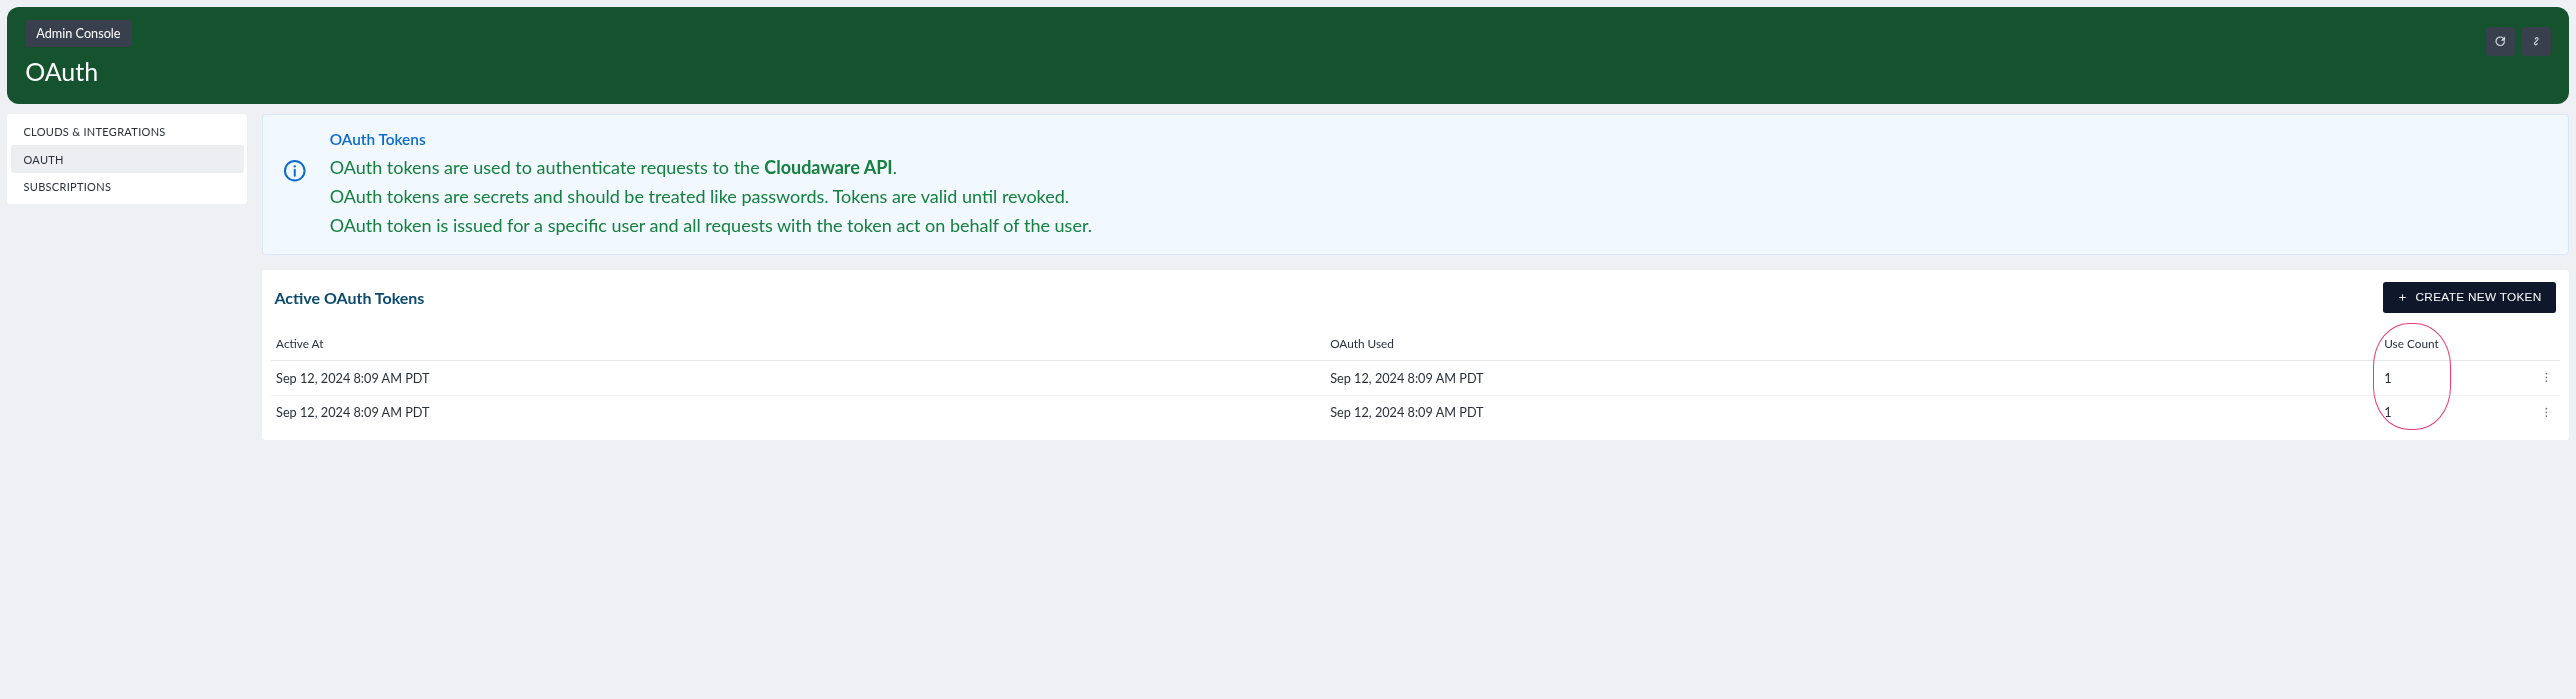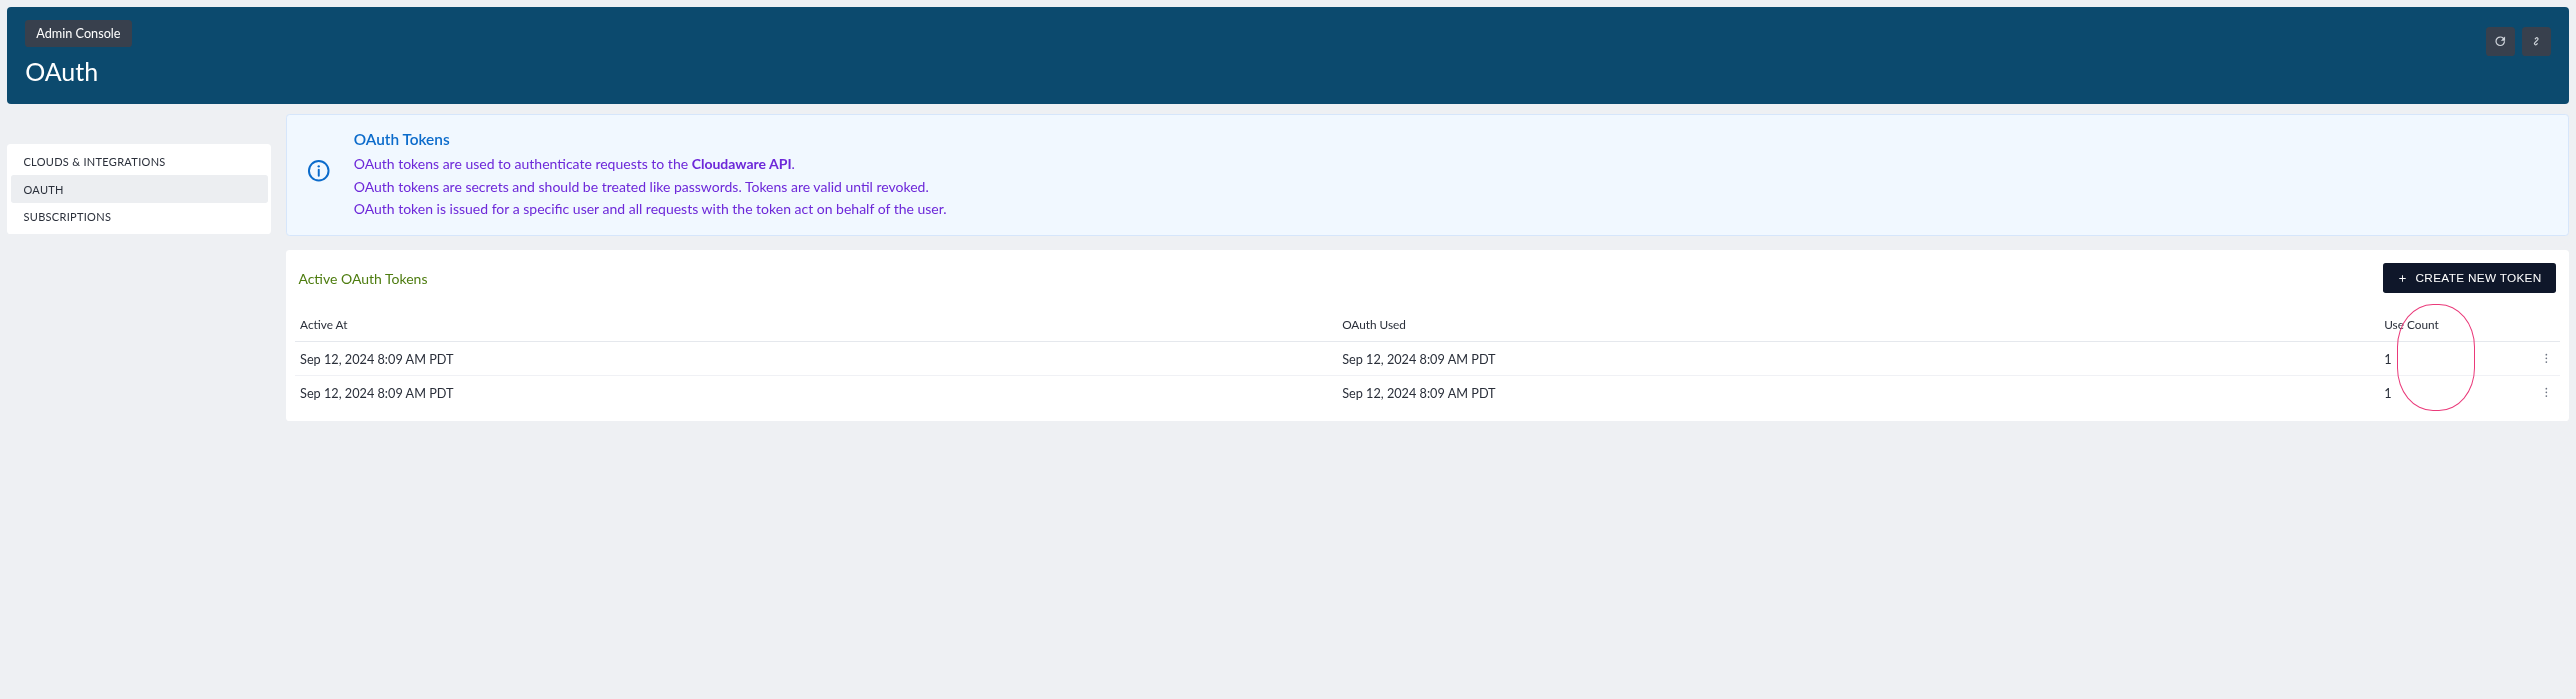--- a/index.html
+++ b/index.html
@@ -3,22 +3,22 @@
   <meta charset="utf-8">
   <style>
     * { box-sizing: border-box; margin: 0; padding: 0; }
     body {
       font-family: "Lato", "Helvetica Neue", Arial, sans-serif;
       background: #eef0f3;
       color: #1f2430;
       font-size: 12.7px;
     }
     .page-header {
-      background: #0c4a6e;
-      border-radius: 4px;
+      background: #14532d;
+      border-radius: 12px;
       margin: 7.2px;
       padding: 12.7px 18px 18px 18px;
       position: relative;
     }
     .breadcrumb-chip {
       display: inline-block;
       background: #38404d;
       color: #fff;
       font-size: 12.7px;
       padding: 5.4px 11px;
@@ -49,26 +49,25 @@
       cursor: pointer;
     }
     .header-action-btn svg { width: 14.5px; height: 14.5px; fill: #cfd4db; }
     .content {
       display: flex;
       gap: 14.5px;
       padding: 3.6px 7.2px 18px 7.2px;
       align-items: flex-start;
     }
     .sidebar {
-      width: 264px;
+      width: 240px;
       background: #fff;
       border-radius: 3.6px;
       padding: 3.6px;
       flex-shrink: 0;
-      margin-top: 30px;
     }
     .sidebar-item {
       padding: 7.2px 12.7px;
       font-size: 11px;
       letter-spacing: 0.3px;
       color: #2a2f3a;
       cursor: pointer;
       border-radius: 2.7px;
       text-transform: uppercase;
     }
@@ -91,40 +90,40 @@
     .info-icon {
       margin-top: 29px;
     }
     .info-title {
       color: #0b6bcb;
       font-size: 15.4px;
       font-weight: 600;
       margin-bottom: 5.4px;
     }
     .info-text p {
-      font-size: 14px;
-      color: #6d28d9;
+      font-size: 18px;
+      color: #15803d;
       line-height: 1.6;
     }
     .panel {
       background: #fff;
       border-radius: 3.6px;
       margin-top: 14.5px;
       padding: 12.7px 0 11px 0;
     }
     .panel-head {
       display: flex;
       justify-content: space-between;
       align-items: center;
       padding: 0 12.7px 9px 12.7px;
     }
     .panel-title {
-      font-size: 14px;
-      font-weight: 400;
-      color: #4d7c0f;
+      font-size: 16px;
+      font-weight: 700;
+      color: #0c4a6e;
     }
     .primary-btn {
       background: #0f172a;
       color: #fff;
       font-size: 11.8px;
       letter-spacing: 0.3px;
       padding: 8.1px 14.5px;
       border-radius: 2.7px;
       border: none;
       cursor: pointer;

